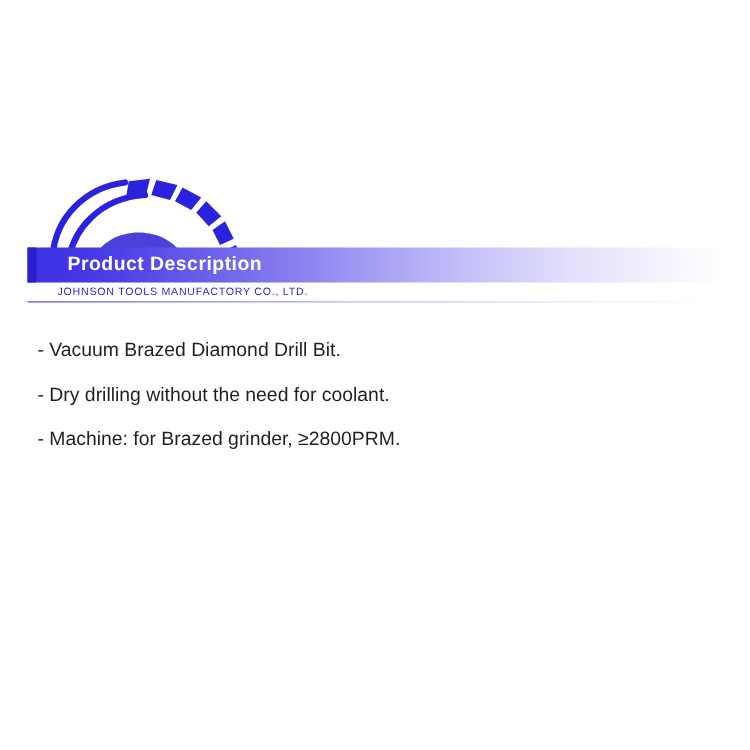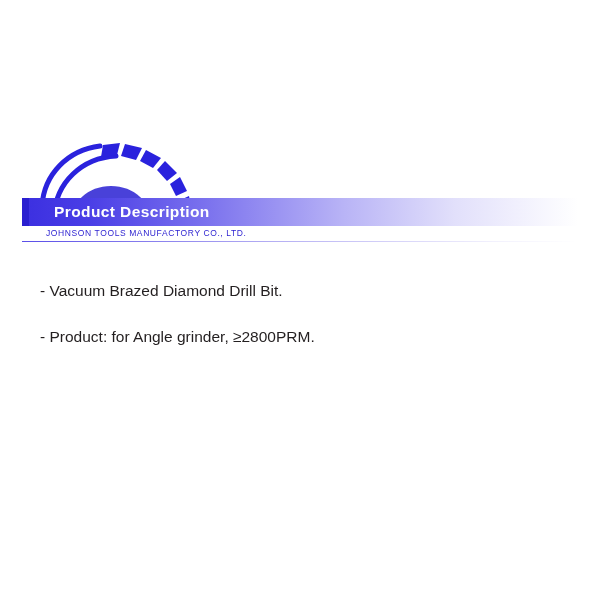--- a/index.html
+++ b/index.html
@@ -86,21 +86,21 @@
   .description {
     position: absolute;
     left: 28px;
     top: 262px;
     width: 530px;
     font-size: 15.5px;
     color: #231f20;
     line-height: 33.5px;
   }
   .description p {
-    margin: 12px;
+    margin: 2px;
   }
 </style>
 </head>
 <body>
 
 <div class="page">
 
   <div class="logo-mark">
     <svg width="165" height="95" viewBox="0 0 165 95" xmlns="http://www.w3.org/2000/svg">
       <g fill="none" stroke="#2a22dd" stroke-width="5" stroke-linecap="round">
@@ -122,16 +122,17 @@
 
   <div class="header-band"></div>
   <div class="header-accent"></div>
   <div class="header-title">Product Description</div>
 
   <div class="company-line">JOHNSON TOOLS MANUFACTORY CO., LTD.</div>
   <div class="header-rule"></div>
 
   <div class="description">
     <p>- Vacuum Brazed Diamond Drill Bit.</p>
-    <p>- Product: for Angle grinder, ≥2800PRM.</p>
+    <p>- Dry drilling without the need for coolant.</p>
+    <p>- Machine: for Brazed grinder, ≥2800PRM.</p>
   </div>
 
 </div>
 
 </body></html>

